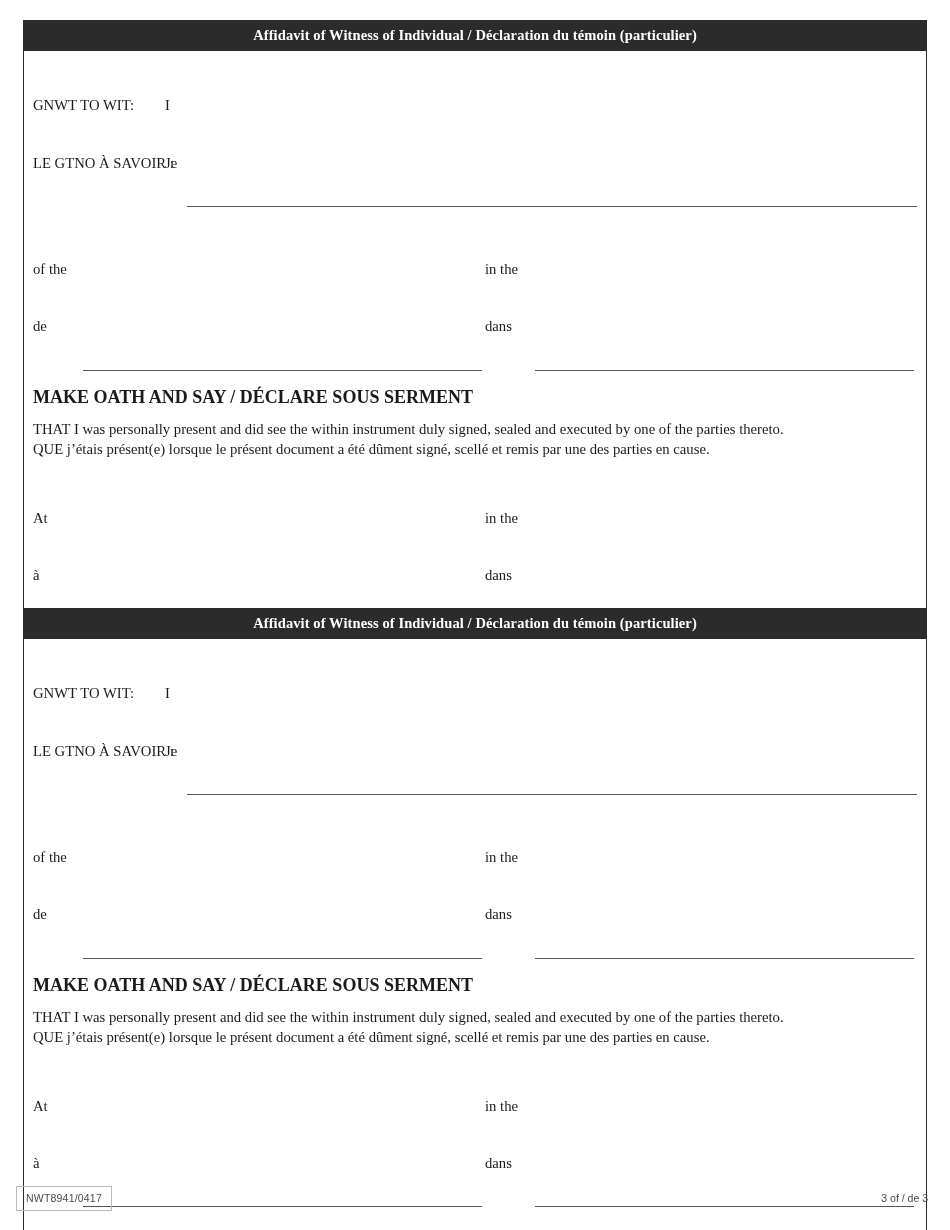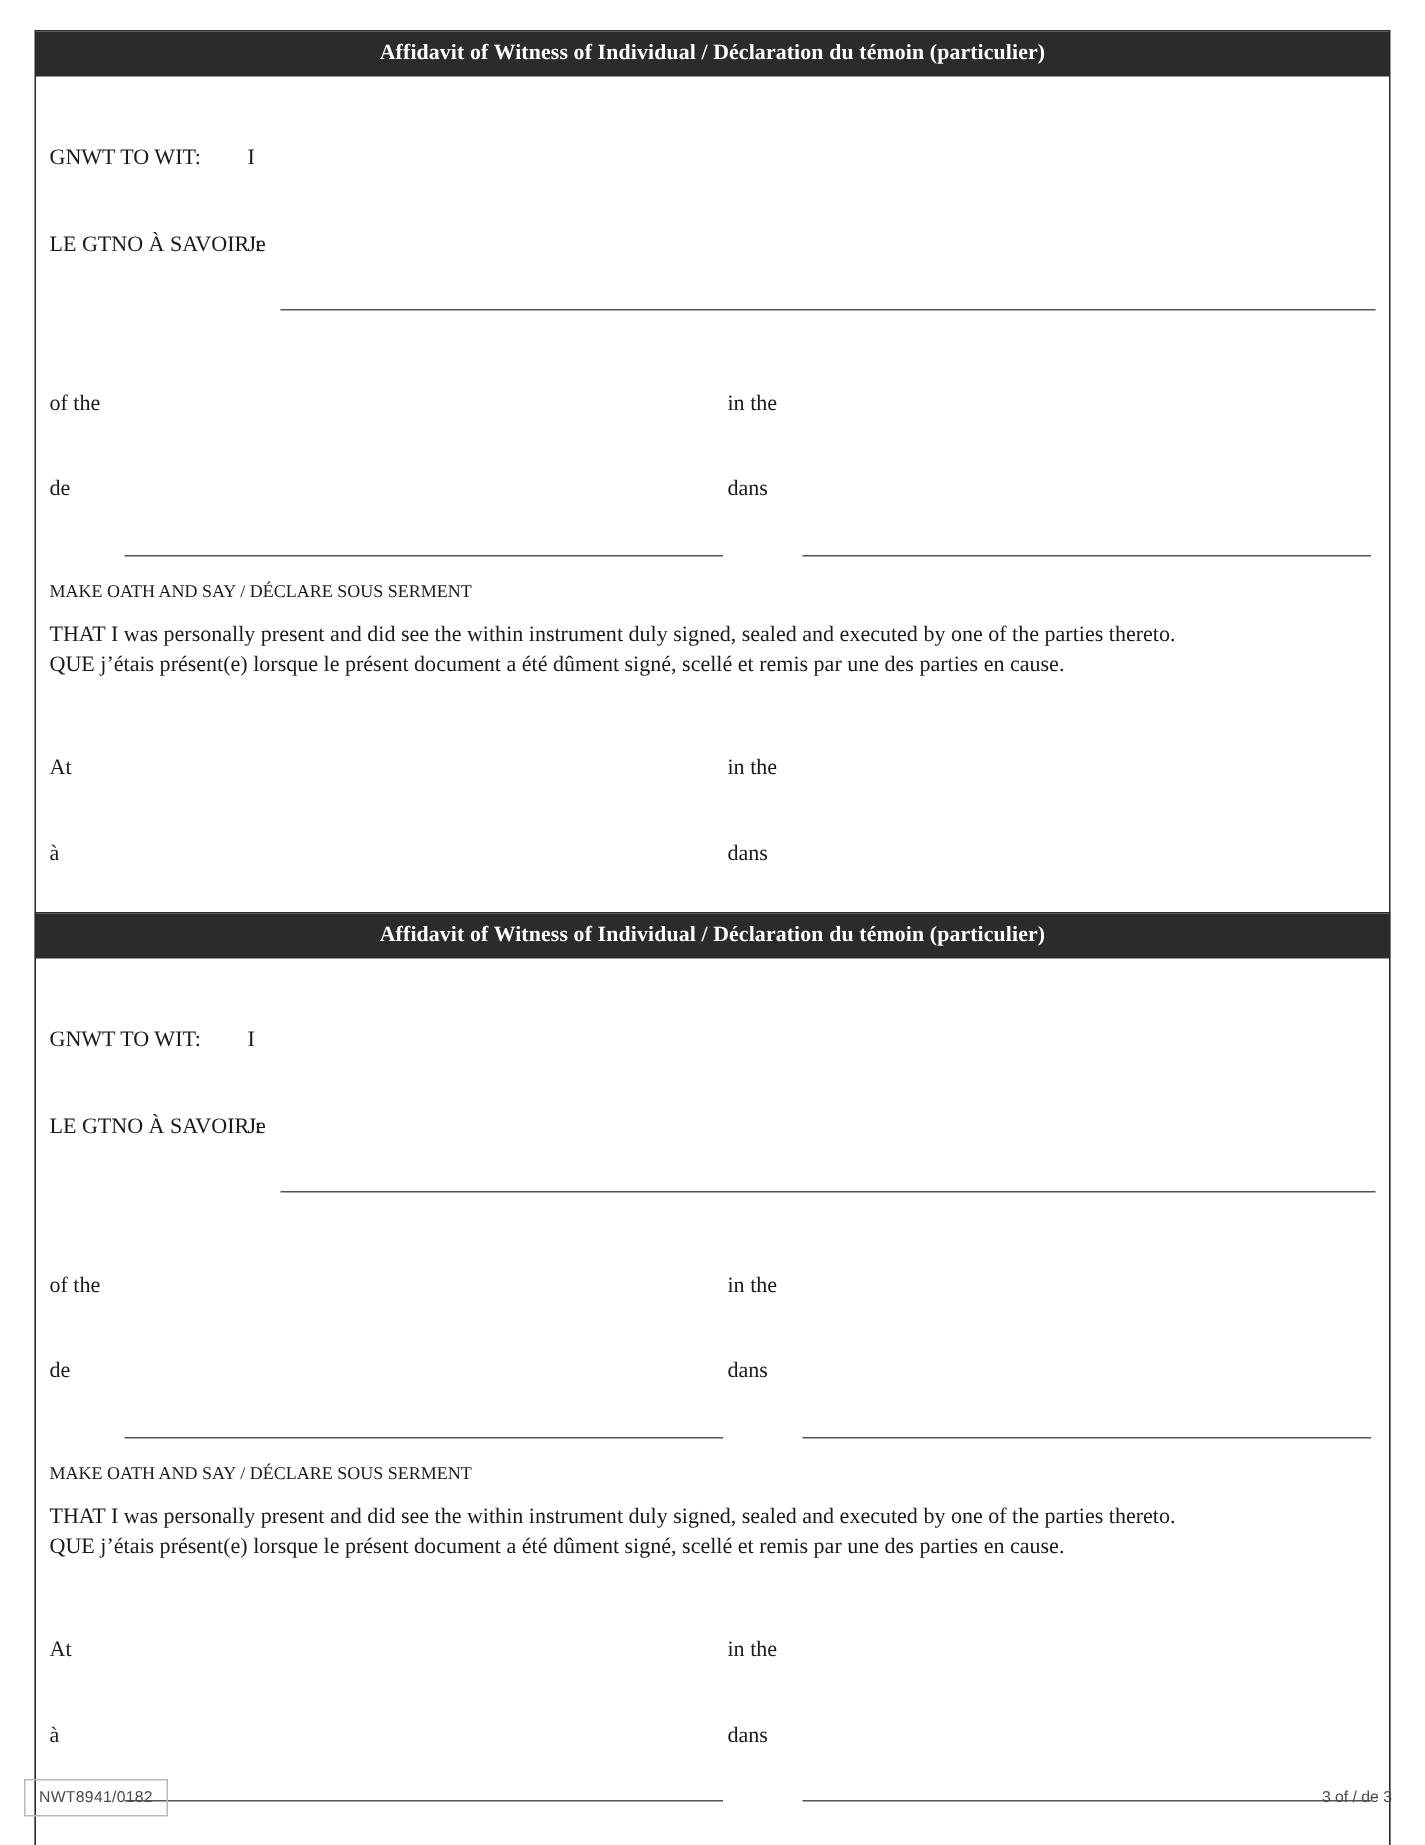--- a/index.html
+++ b/index.html
@@ -107,22 +107,23 @@
     margin: 0 3px 4px 6px;
   }
 
   .statement {
     font-size: 14.7px;
     line-height: 1.35;
     margin-top: 12px;
   }
   .statement .line { display: block; white-space: nowrap; }
   .heading {
-    font-size: 12px;
+    font-size: 18px;
     margin-top: 12px;
+    font-weight: bold;
   }
 
   
   .sworn {
     margin-top: 12px;
     font-size: 14.7px;
     line-height: 1.3;
   }
   .sworn-grid {
     display: flex;
@@ -468,16 +469,16 @@
           
           
         </div>
 
       </div>
 
     </div>
 
   </div>
 
-  <div class="footer-code">NWT8941/0182</div>
+  <div class="footer-code">NWT8941/0417</div>
   <div class="footer-page">3 of / de 3</div>
 
 </div>
 
 </body></html>

